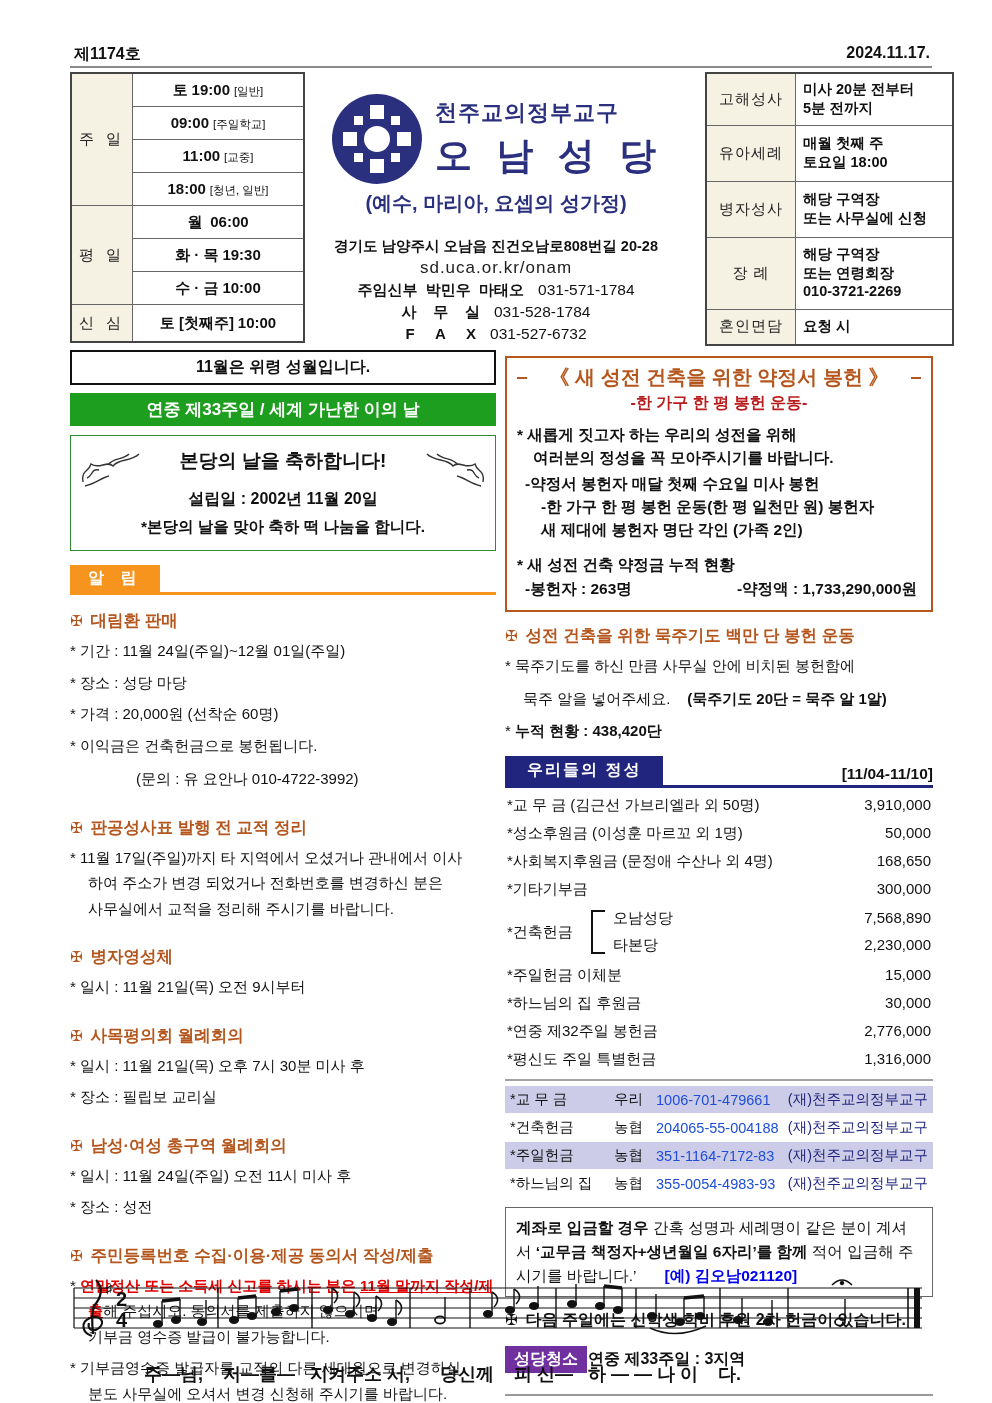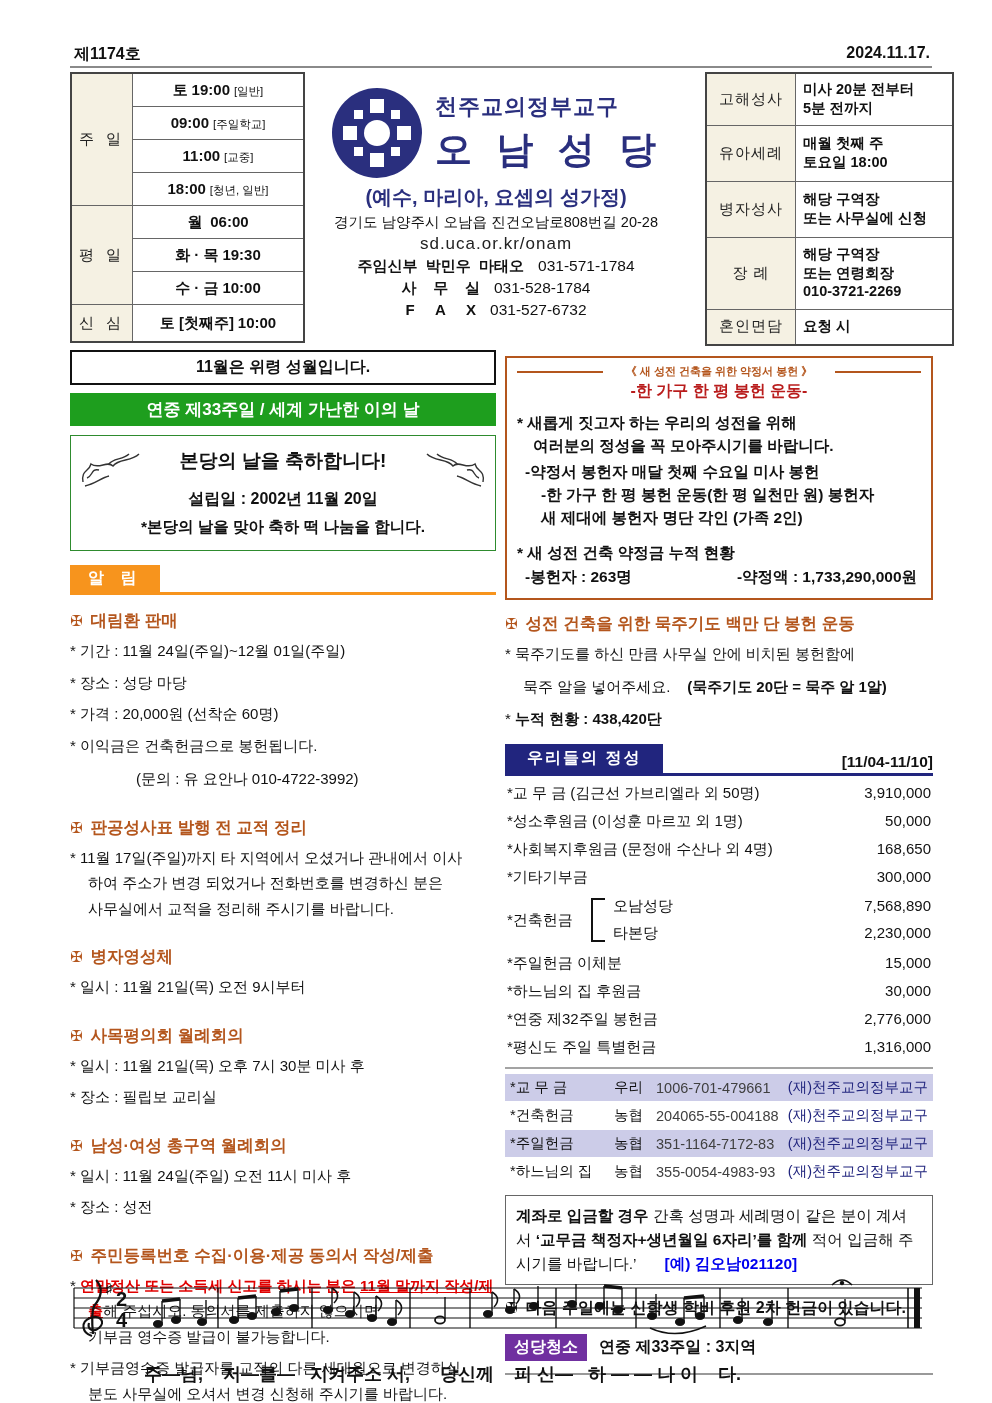--- a/index.html
+++ b/index.html
@@ -15,26 +15,26 @@
   .lblcell{background:#F5F1E3;width:58px;text-align:center;font-size:15px;letter-spacing:4px;color:#222}
   .mtab .val{width:162px;height:32px;padding:0 4px;text-align:center;font-size:14px}
   .dday,.dtime{font-weight:bold;font-size:15px}
   .dnote{font-size:11.5px}
   
   .stab{position:absolute;left:705px;top:72px;border-collapse:collapse;border:2px solid #444}
   .stab td{border:1px solid #666;font-size:14.5px}
   .stab .lblcell{width:86px;letter-spacing:1px;font-size:15px}
   .stab .val{width:142px;padding:2px 7px;font-weight:bold;white-space:pre-line;line-height:1.3;text-align:left}
   
-  .chead{position:absolute;left:292px;top:85px;width:408px;text-align:center;color:#2A2F7E}
+  .chead{position:absolute;left:292px;top:91px;width:408px;text-align:center;color:#2A2F7E}
   .crow1{display:flex;align-items:center;justify-content:center;gap:10px}
   .diocese{font-size:22px;font-weight:bold;letter-spacing:1px;text-align:left}
   .cname{font-size:37px;font-weight:bold;letter-spacing:7px;margin-top:3px;text-align:center}
   .csub{font-size:20px;font-weight:bold;margin-top:3px}
-  .caddr{color:#111;font-size:14.5px;font-weight:normal;margin-top:2px}
+  .caddr{color:#111;font-size:14.5px;font-weight:bold;margin-top:20px}
   .cweb{color:#222;font-size:17px;margin-top:2px;letter-spacing:1px}
   .crow{color:#111;font-size:15px;margin-top:3px;display:flex;justify-content:center;gap:14px}
   .crow .cl{font-weight:bold;white-space:pre}
   .crow .cn{font-size:15.5px}
   
   .lcol{position:absolute;left:70px;top:350px;width:426px}
   .rcol{position:absolute;left:505px;top:356px;width:428px}
   .box1{border:2px solid #111;text-align:center;font-weight:bold;font-size:16px;padding:5px 0}
   .banner{background:#1E9E1E;color:#fff;text-align:center;font-weight:bold;font-size:17px;padding:5px 0;margin-top:8px}
   .anniv{border:1.5px solid #2E8B2E;margin-top:9px;position:relative;padding:12px 8px;text-align:center}
@@ -48,21 +48,21 @@
   .sec{margin-top:25px}
   .sec.first{margin-top:15px}
   .sec-h{color:#B4561D;font-weight:bold;font-size:16.5px}
   .cross{margin-right:8px;font-size:15px}
   .item{font-size:15px;line-height:1.7;margin-top:6px;padding-left:18px;text-indent:-18px;white-space:pre-line}
   .item.cont{padding-left:66px;text-indent:0;margin-top:8px}
   .red{color:#E00000;font-weight:bold}
   .redu{color:#E00000;font-weight:bold;text-decoration:underline}
   
   .pledge{border:2px solid #B4561D;padding:6px 10px 10px}
-  .ptrow{display:flex;align-items:center;gap:23px;color:#B4561D;font-weight:bold;font-size:11px}
+  .ptrow{display:flex;align-items:center;gap:23px;color:#B4561D;font-weight:bold;font-size:20px}
   .hline{flex:1;height:2px;background:#B4561D}
   .ptsub{text-align:center;color:#b91c1c;font-weight:bold;font-size:16px;margin-top:2px}
   .pbody{font-size:15.5px;font-weight:bold;line-height:1.5;margin-top:9px;white-space:pre-line;padding-left:16px;text-indent:-16px}
   .pstat{display:flex;justify-content:space-between;font-weight:bold;font-size:15.5px;margin-top:2px;padding:0 4px 0 8px}
   .bold{font-weight:bold}
   
   .offhead{margin-top:13px;border-bottom:3px solid #21257E;display:flex;justify-content:space-between;align-items:flex-end}
   .offtag{background:#21257E;color:#fff;font-weight:bold;font-size:16px;padding:4px 22px;letter-spacing:2px}
   .period{font-weight:bold;font-size:15.5px;padding-bottom:2px}
   .otable{border-bottom:2px solid #a3a3a3;padding:3px 0 6px}
@@ -71,27 +71,27 @@
   .bgl{width:84px;font-size:15px}
   .bracket{width:12px;height:44px;border-left:2px solid #111;position:relative;margin-right:8px}
   .bracket::before,.bracket::after{content:"";position:absolute;left:0;width:12px;height:2px;background:#111}
   .bracket::before{top:0}.bracket::after{bottom:0}
   .bsub{flex:1}
   .srow{display:flex;justify-content:space-between;font-size:15px;padding:4px 0}
   
   .acct{display:flex;align-items:center;font-size:14.5px;font-weight:normal;height:27px;padding:0 5px;margin-top:1px}
   .acct .al{width:104px}
   .acct .ab{width:42px}
-  .acct .an{color:#404040;margin-right:5px}
+  .acct .an{color:#1d4ed8;margin-right:5px}
   .acct .ao{color:#21257E;margin-left:auto}
   .hl{background:#CCCCE8}
   .depbox{border:1.5px solid #666;margin-top:10px;padding:8px 10px;font-size:15.5px;line-height:1.55}
   .depex{color:#0000EE;font-weight:bold;margin-left:28px}
   .secline{margin-top:13px;font-weight:bold;font-size:16px}
-  .cleanrow{margin-top:15px;border-bottom:2px solid #999;padding-bottom:12px;display:flex;align-items:center;gap:12px}
+  .cleanrow{margin-top:15px;border-bottom:2px solid #999;padding-bottom:21px;display:flex;align-items:center;gap:1px}
   .cleantag{background:#7030A0;color:#fff;font-weight:bold;font-size:16px;padding:3px 9px}
   .cleanval{font-weight:bold;font-size:16px}
   
   .music{position:absolute;left:66px;top:1276px;width:870px}
   .lyrics{font-size:18px;font-weight:bold;white-space:pre;margin-top:2px;padding-left:78px}
 </style>
 </head>
 <body>
 
 <div class="page">

